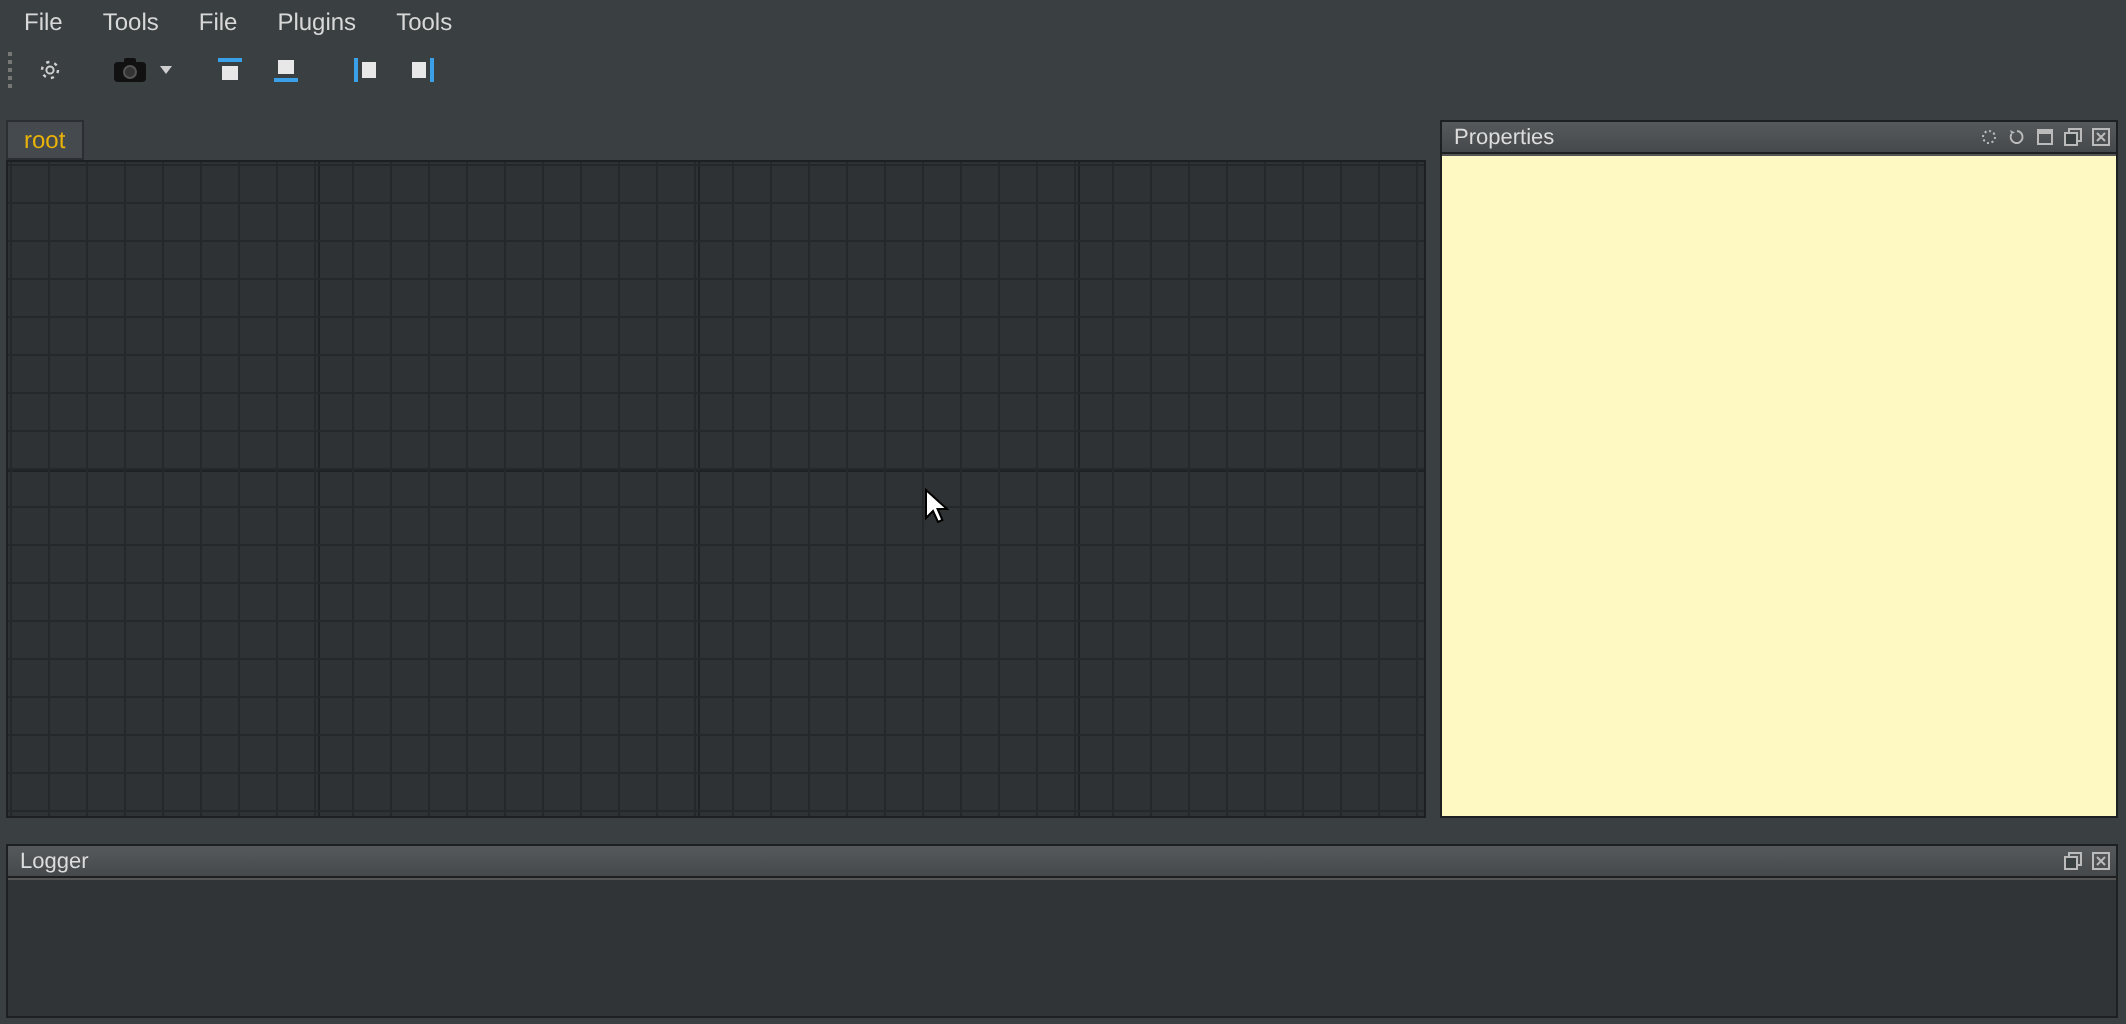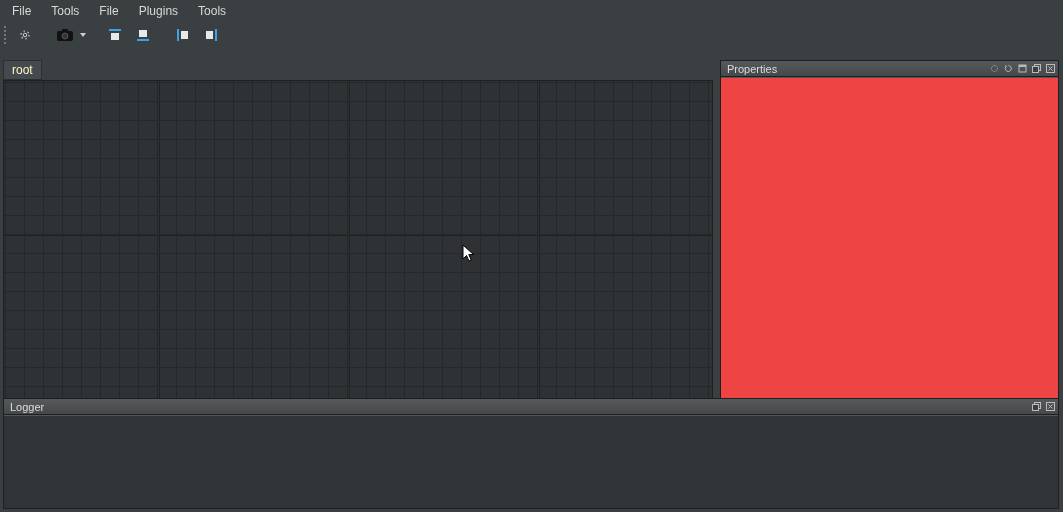--- a/index.html
+++ b/index.html
@@ -65,21 +65,21 @@
   }
 
   
   .root-tab {
     position: absolute;
     left: 3px; top: 10px;
     background: #444a4d;
     border: 1px solid #2c2f31;
     padding: 2px 8px;
     font-size: 12px;
-    color: #fef9c3;
+    color: #eab308;
   }
 
   
   .canvas {
     position: absolute;
     left: 3px; top: 30px;
     width: 710px; height: 329px;
     background-color: #2e3234;
     
     background-image:
@@ -99,21 +99,21 @@
       -35px -36px;
     border: 1px solid #1d1f20;
   }
 
   
   .properties {
     position: absolute;
     right: 4px; top: 10px;
     width: 339px; height: 349px;
     border: 1px solid #1d1f20;
-    background: #ef4444;
+    background: #fef9c3;
   }
   .panel-title {
     display:flex; align-items:center;
     height: 16px;
     background: linear-gradient(#55595c, #45494c);
     border-bottom: 1px solid #1d1f20;
     padding: 0 2px 0 6px;
     font-size: 11px;
     color: #ddd;
   }
@@ -126,21 +126,21 @@
   }
   .panel-body {
     border-top: 1px solid #555;
     height: calc(100% - 16px);
   }
 
   
   .logger {
     position: absolute;
     left: 3px; right: 4px; bottom: 3px;
-    height: 111px;
+    height: 87px;
     border: 1px solid #1d1f20;
     background: #35393b;
   }
   .logger .panel-body { background: #303436; }
 
   
   .cursor {
     position: absolute;
     pointer-events: none;
     z-index: 999;

